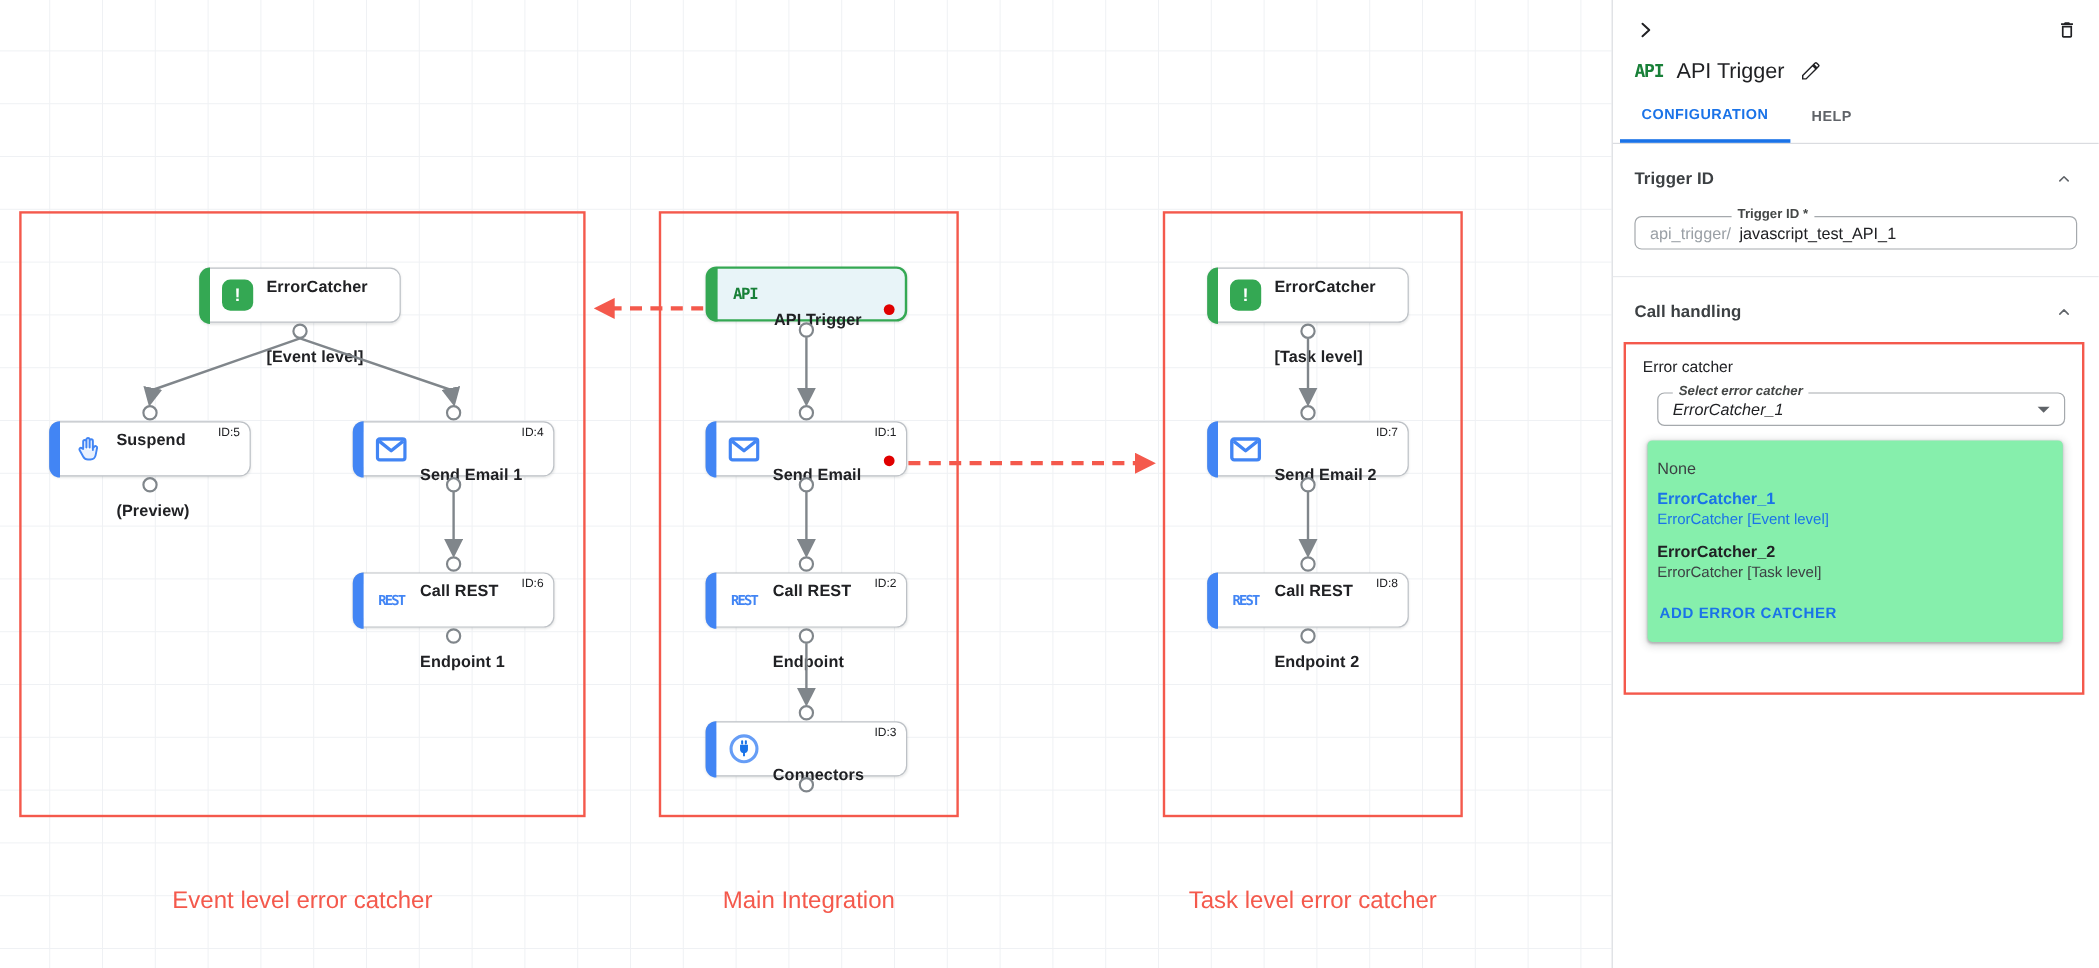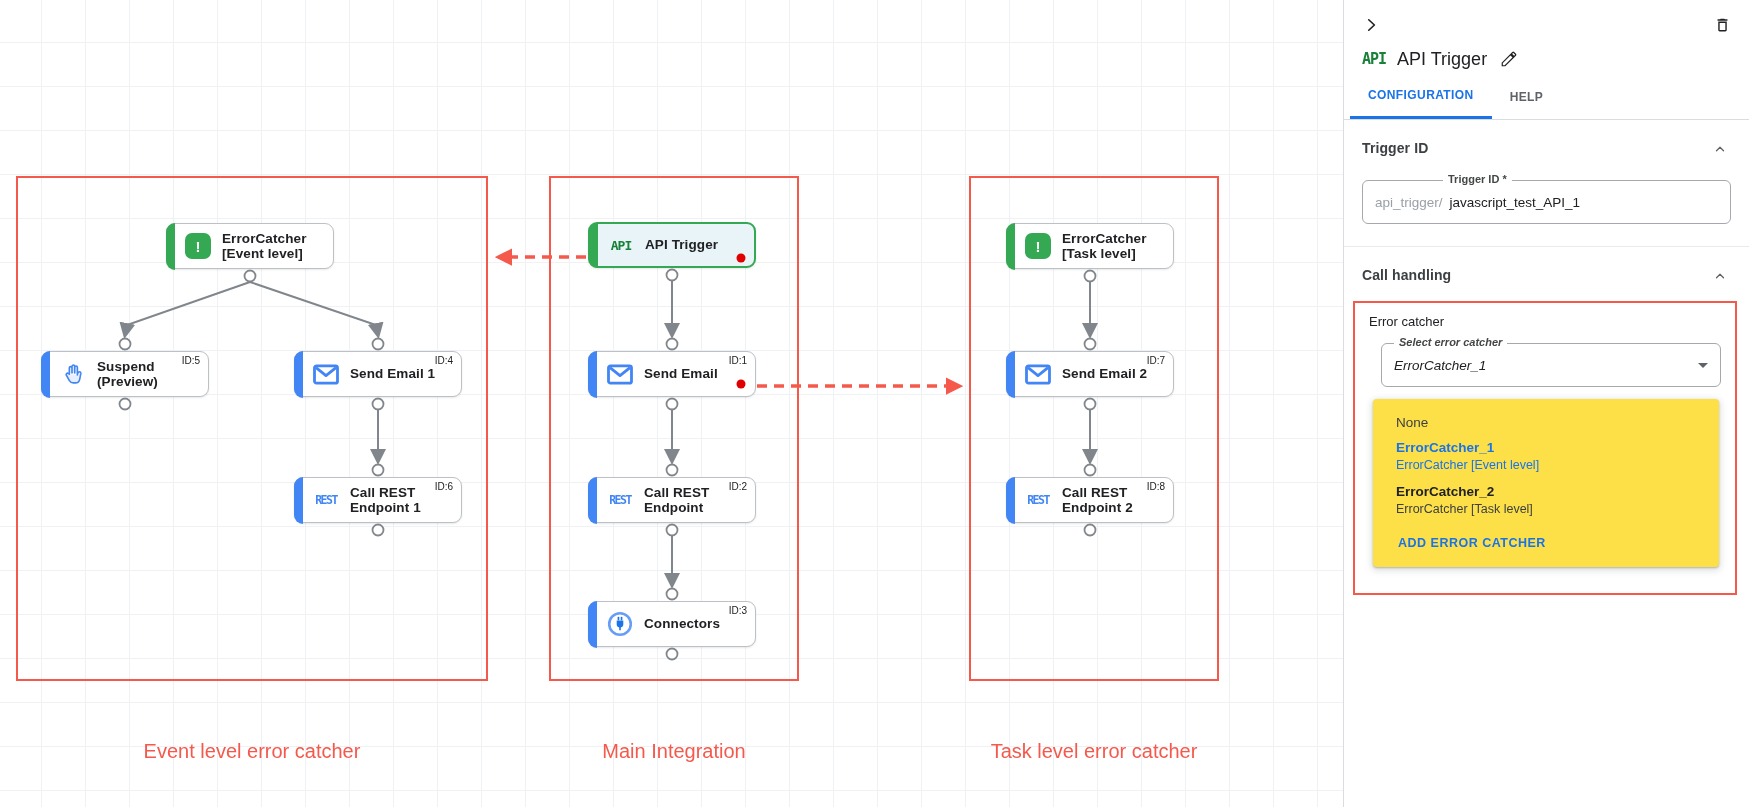--- a/index.html
+++ b/index.html
@@ -20,21 +20,21 @@
   .overlay { position:absolute; left:0; top:0; z-index:3; pointer-events:none; }
 
   .node { position:absolute; width:168px; height:46px; background:#fff; border:1.5px solid #BDC1C6;
           border-radius:9px; display:flex; align-items:center; padding-left:9px; z-index:2;
           box-shadow:0 1px 2px rgba(60,64,67,.12); }
   .node .bar { position:absolute; left:-1.5px; top:-1.5px; bottom:-1.5px; width:9px; border-radius:9px 0 0 9px; background:#4285F4; }
   .node.green .bar { background:#34A853; }
   .node.trigger { background:#E8F4F8; border:2px solid #34A853; }
   .node .nicon { width:30px; min-width:30px; margin:0 9px 0 7px; display:flex; align-items:center; justify-content:center; }
   .node .nlabel { font-size:13.5px; font-weight:600; color:#202124; line-height:1.12; letter-spacing:.1px; }
-  .node .nlabel span { display:block; }
+  .node .nlabel span { display:block;margin-top:44px; }
   .node .nid { position:absolute; top:3px; right:8px; font-size:10px; font-weight:400; color:#202124; }
 
   .err-icon { width:26px; height:26px; background:#34A853; border-radius:7px; color:#fff; font-weight:700;
               font-size:15px; display:flex; align-items:center; justify-content:center; }
   .api-icon { font-family:"DejaVu Sans Mono", monospace; font-weight:700; font-size:13px; color:#188038; letter-spacing:-1px; }
   .rest-icon { font-family:"DejaVu Sans Mono", monospace; font-weight:700; font-size:11.5px; color:#4285F4; letter-spacing:-1.5px; }
 
   
   .panel { position:absolute; left:1343px; top:0; width:406px; height:807px; background:#fff;
            border-left:1px solid #DADCE0; }
@@ -44,37 +44,37 @@
   .panel-badge { font-family:"DejaVu Sans Mono", monospace; font-weight:700; font-size:15px; color:#188038; letter-spacing:-1px; }
   .panel-title h1 { font-size:18px; font-weight:400; color:#202124; }
   .tabs { display:flex; border-bottom:1px solid #DADCE0; height:46px; align-items:stretch; padding-left:6px; margin-top:2px; }
   .tab { display:flex; align-items:center; justify-content:center; font-size:12px; font-weight:700; letter-spacing:.4px;
          padding:0 18px; color:#5F6368; background:none; border:none; cursor:pointer; }
   .tab.active { color:#1A73E8; border-bottom:3px solid #1A73E8; }
 
   .sec-head { display:flex; justify-content:space-between; padding:20px 20px 10px 18px; }
   .sec-head h2 { font-size:14px; font-weight:700; color:#3C4043; letter-spacing:.1px; }
 
-  .o-field { position:relative; border:1px solid #A5A9AD; border-radius:6px; height:44px;
+  .o-field { position:relative; border:1px solid #A5A9AD; border-radius:6px; height:28px;
              display:flex; align-items:center; padding:0 12px; background:#fff; }
   .o-label { position:absolute; top:-8px; font-size:11px; font-weight:700; color:#444746; background:#fff; padding:0 5px; white-space:nowrap; }
   .trigger-field { margin:12px 18px 22px 18px; }
   .trigger-field .o-label { left:80px; }
   .prefix { color:#9AA0A6; font-size:13.5px; margin-right:7px; }
   .fval { color:#202124; font-size:13.5px; }
 
   .h-divider { border-top:1px solid #E8EAED; }
 
   .annotation-box { margin:6px 12px 0 9px; border:2.5px solid #F4594C; height:294px; padding:9px 12px 0 12px; }
   .ec-label { font-size:13px; color:#202124; padding:2px 0 0 2px; }
   .select-field { margin:14px 2px 0 14px; cursor:pointer;font-style:italic; }
   .select-field .o-label { left:12px; }
   .caret-down { margin-left:auto; width:0; height:0; border-left:5px solid transparent; border-right:5px solid transparent; border-top:5px solid #5F6368; }
 
-  .menu-card { margin:12px 4px 0 6px; background:#fde047; border-radius:4px; padding:12px 16px 13px 23px;
+  .menu-card { margin:12px 4px 0 6px; background:#86efac; border-radius:4px; padding:12px 16px 13px 8px;
                box-shadow:0 1px 2px rgba(60,64,67,.3), 0 2px 6px 2px rgba(60,64,67,.15); }
   .menu-item { cursor:pointer; }
   .mi-none { font-size:13.5px; color:#3C4043; padding:4px 0 10px 0; }
   .mi-name { font-size:13.5px; font-weight:600; color:#202124; }
   .mi-detail { font-size:12.5px; color:#3C4043; padding-top:3px; }
   .menu-item.sel .mi-name, .menu-item.sel .mi-detail { color:#1A73E8; }
   .mi-gap { height:12px; }
   .add-btn { display:inline-block; margin-top:16px; padding:4px 2px; font-size:12.5px; font-weight:700;
              letter-spacing:.5px; color:#1A73E8; background:none; border:none; cursor:pointer;
              font-family:"Liberation Sans", sans-serif; }

